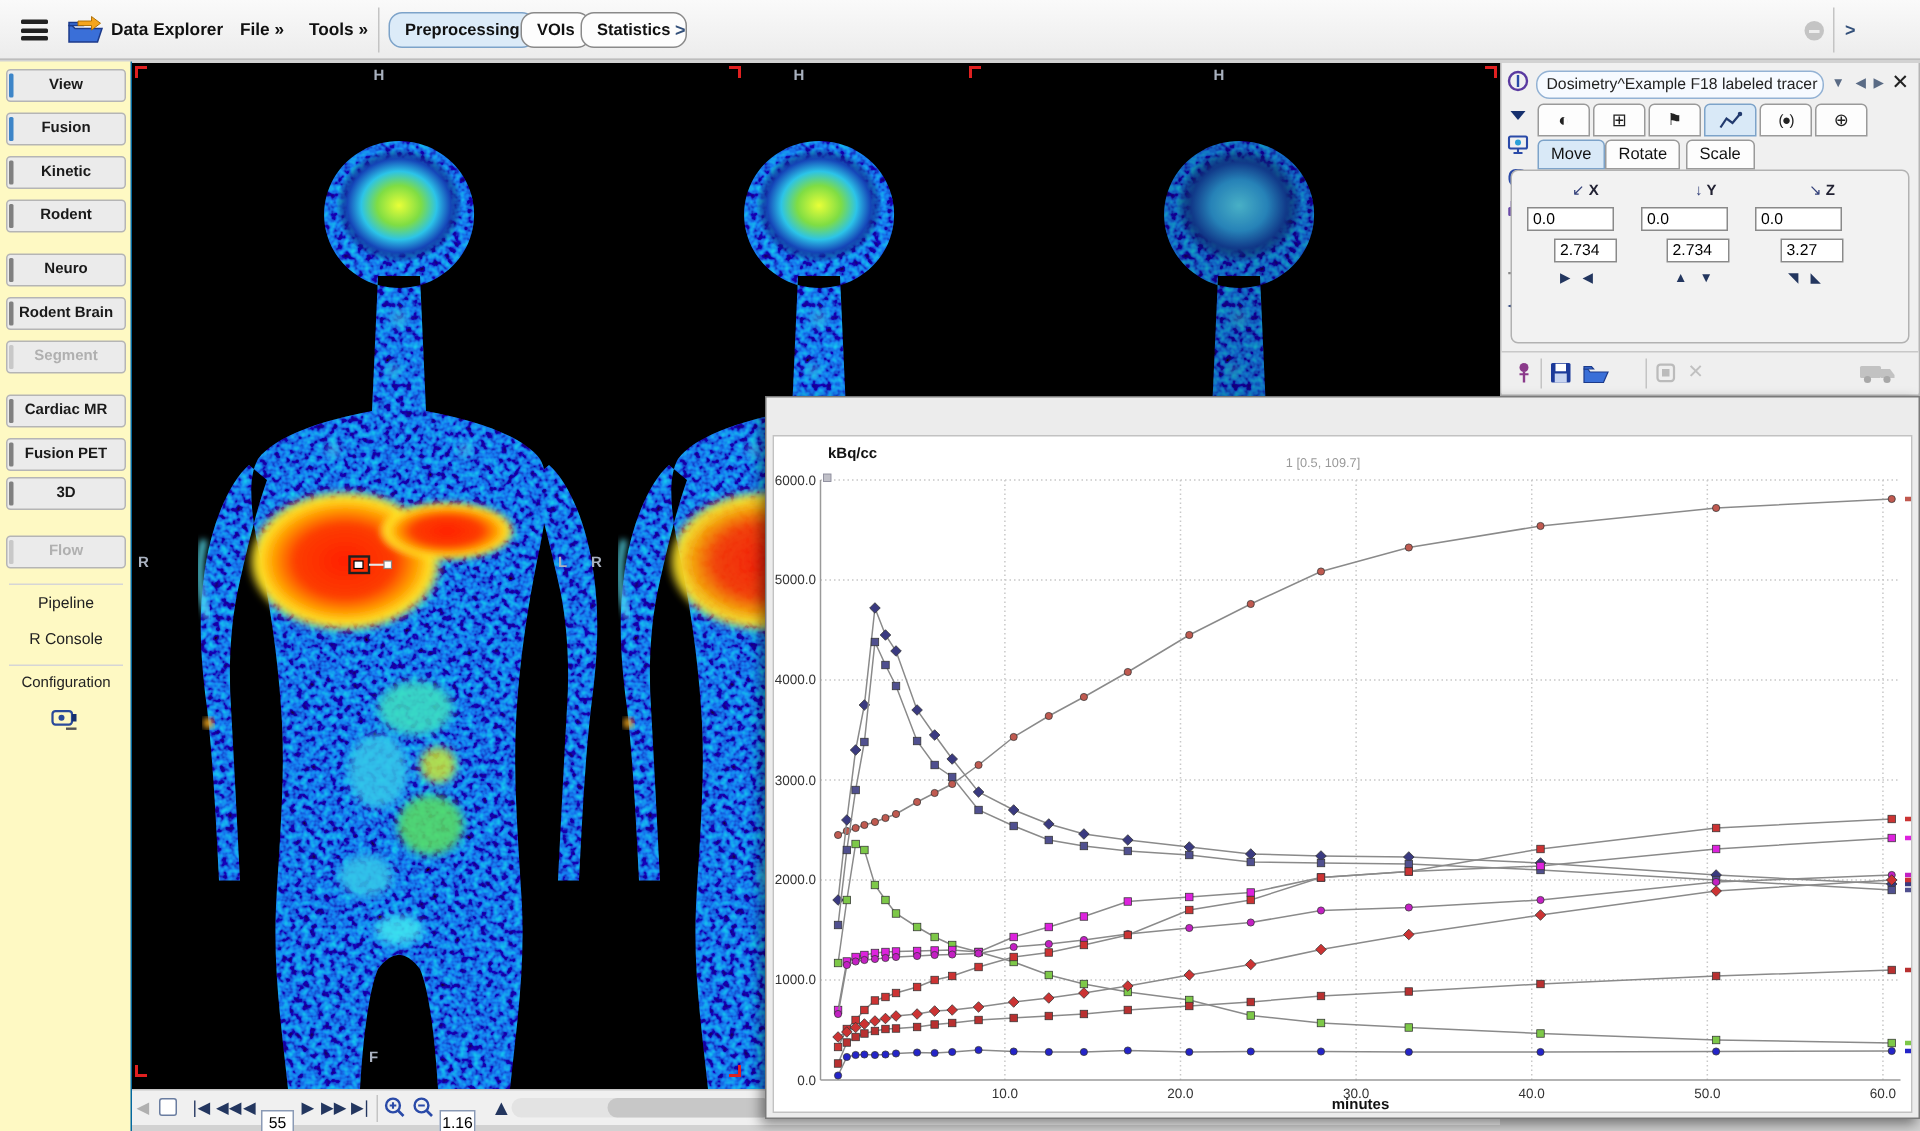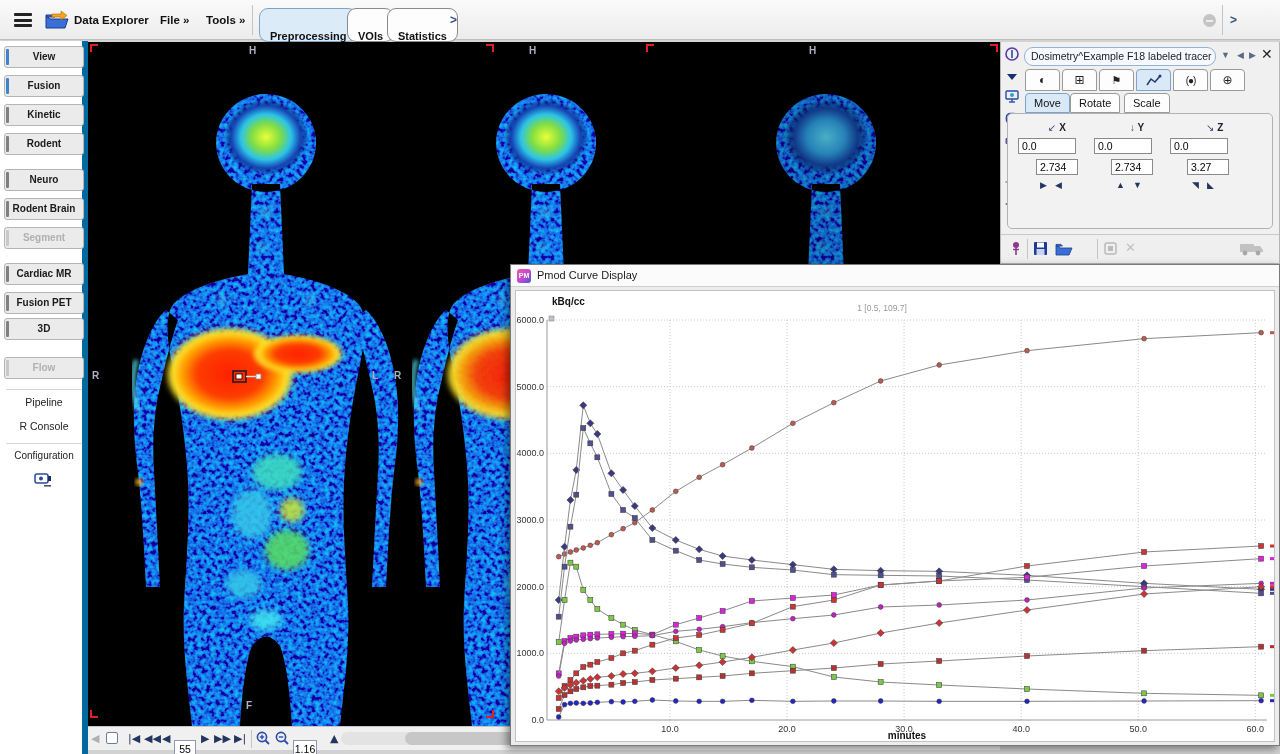--- a/index.html
+++ b/index.html
@@ -8,28 +8,28 @@
   .abs { position:absolute; }
 
   
   #topbar { position:absolute; left:0; top:0; width:1280px; height:40px;
     background:linear-gradient(#fafafa,#ececec); border-bottom:1px solid #bdbdbd; }
   #hamburger { position:absolute; left:14px; top:13px; width:18px; height:14px; cursor:pointer; }
   #hamburger div { height:3px; background:#222; margin-bottom:2.5px; border-radius:1px; }
   .menu-label { position:absolute; top:14px; font-size:11.5px; font-weight:bold; color:#111; }
   .tb-btn { position:absolute; top:8px; height:24px; border:1px solid #8a8a8a; border-radius:9px;
     background:#fdfdfd; font-size:11px; font-weight:bold; color:#111; text-align:center;
-    line-height:22px; padding:16px 10px; cursor:pointer; }
+    line-height:22px; padding:0 10px; cursor:pointer; }
   .tb-btn.active { background:#dcebf8; border-color:#7da3c9; }
   .vsep { position:absolute; top:5px; width:1px; height:30px; background:#c4c4c4; }
   .arrow-gt { position:absolute; font-size:12px; color:#33507a; font-weight:bold; }
 
   
   #sidebar { position:absolute; left:0; top:41px; width:88px; height:713px;
-    background:#ffffff; border-right:6px solid #0369a1; }
+    background:#fef9c3; border-right:1px solid #0369a1; }
   .side-btn { position:absolute; left:4px; width:80px; height:22px; background:#ebebeb;
     border:1px solid #b5b5b5; border-radius:3px; font-size:10px; font-weight:bold;
     color:#1a1a1a; text-align:center; line-height:20px; cursor:pointer; overflow:hidden; }
   .side-btn .bar { position:absolute; left:1px; top:2px; bottom:2px; width:3px; border-radius:1px; }
   .side-btn.disabled { color:#b0b0b0; cursor:default; }
   .side-sep { position:absolute; left:6px; width:76px; height:1px; background:#d6d6d6; }
   .side-link { position:absolute; left:0; width:88px; text-align:center; font-size:10.5px;
     color:#222; cursor:pointer; }
 
   
@@ -401,24 +401,20 @@
     <svg class="abs" style="left:238px;top:7px" width="26" height="14">
       <rect x="1" y="2" width="14" height="8" rx="1" fill="#c2c2c2"></rect>
         <path d="M15 4 L21 4 L24 8 L24 10 L15 10 Z" fill="#c2c2c2"></path>
         <circle cx="6" cy="11" r="2.4" fill="#a8a8a8"></circle>
         <circle cx="19" cy="11" r="2.4" fill="#a8a8a8"></circle>
     </svg>
   </div>
 </div>
 
 <div id="curve-window">
-  <div id="cw-title">
-    <div id="pm-logo">PM</div>
-    <span id="cw-title-text">Pmod Curve Display</span>
-  </div>
   <svg id="chart-svg" width="760" height="452">
       <rect x="31" y="29" width="720" height="400" fill="#ffffff"></rect>
       <text x="28" y="432" text-anchor="end" font-size="9" fill="#333" font-family="Liberation Sans, sans-serif">0.0</text>
       <line x1="31" y1="362.33333333333337" x2="751" y2="362.33333333333337" stroke="#c8c8c8" stroke-width="1" stroke-dasharray="1,2"></line>
       <text x="28" y="365.33333333333337" text-anchor="end" font-size="9" fill="#333" font-family="Liberation Sans, sans-serif">1000.0</text>
       <line x1="31" y1="295.6666666666667" x2="751" y2="295.6666666666667" stroke="#c8c8c8" stroke-width="1" stroke-dasharray="1,2"></line>
       <text x="28" y="298.6666666666667" text-anchor="end" font-size="9" fill="#333" font-family="Liberation Sans, sans-serif">2000.0</text>
       <line x1="31" y1="229" x2="751" y2="229" stroke="#c8c8c8" stroke-width="1" stroke-dasharray="1,2"></line>
       <text x="28" y="232" text-anchor="end" font-size="9" fill="#333" font-family="Liberation Sans, sans-serif">3000.0</text>
       <line x1="31" y1="162.33333333333337" x2="751" y2="162.33333333333337" stroke="#c8c8c8" stroke-width="1" stroke-dasharray="1,2"></line>

